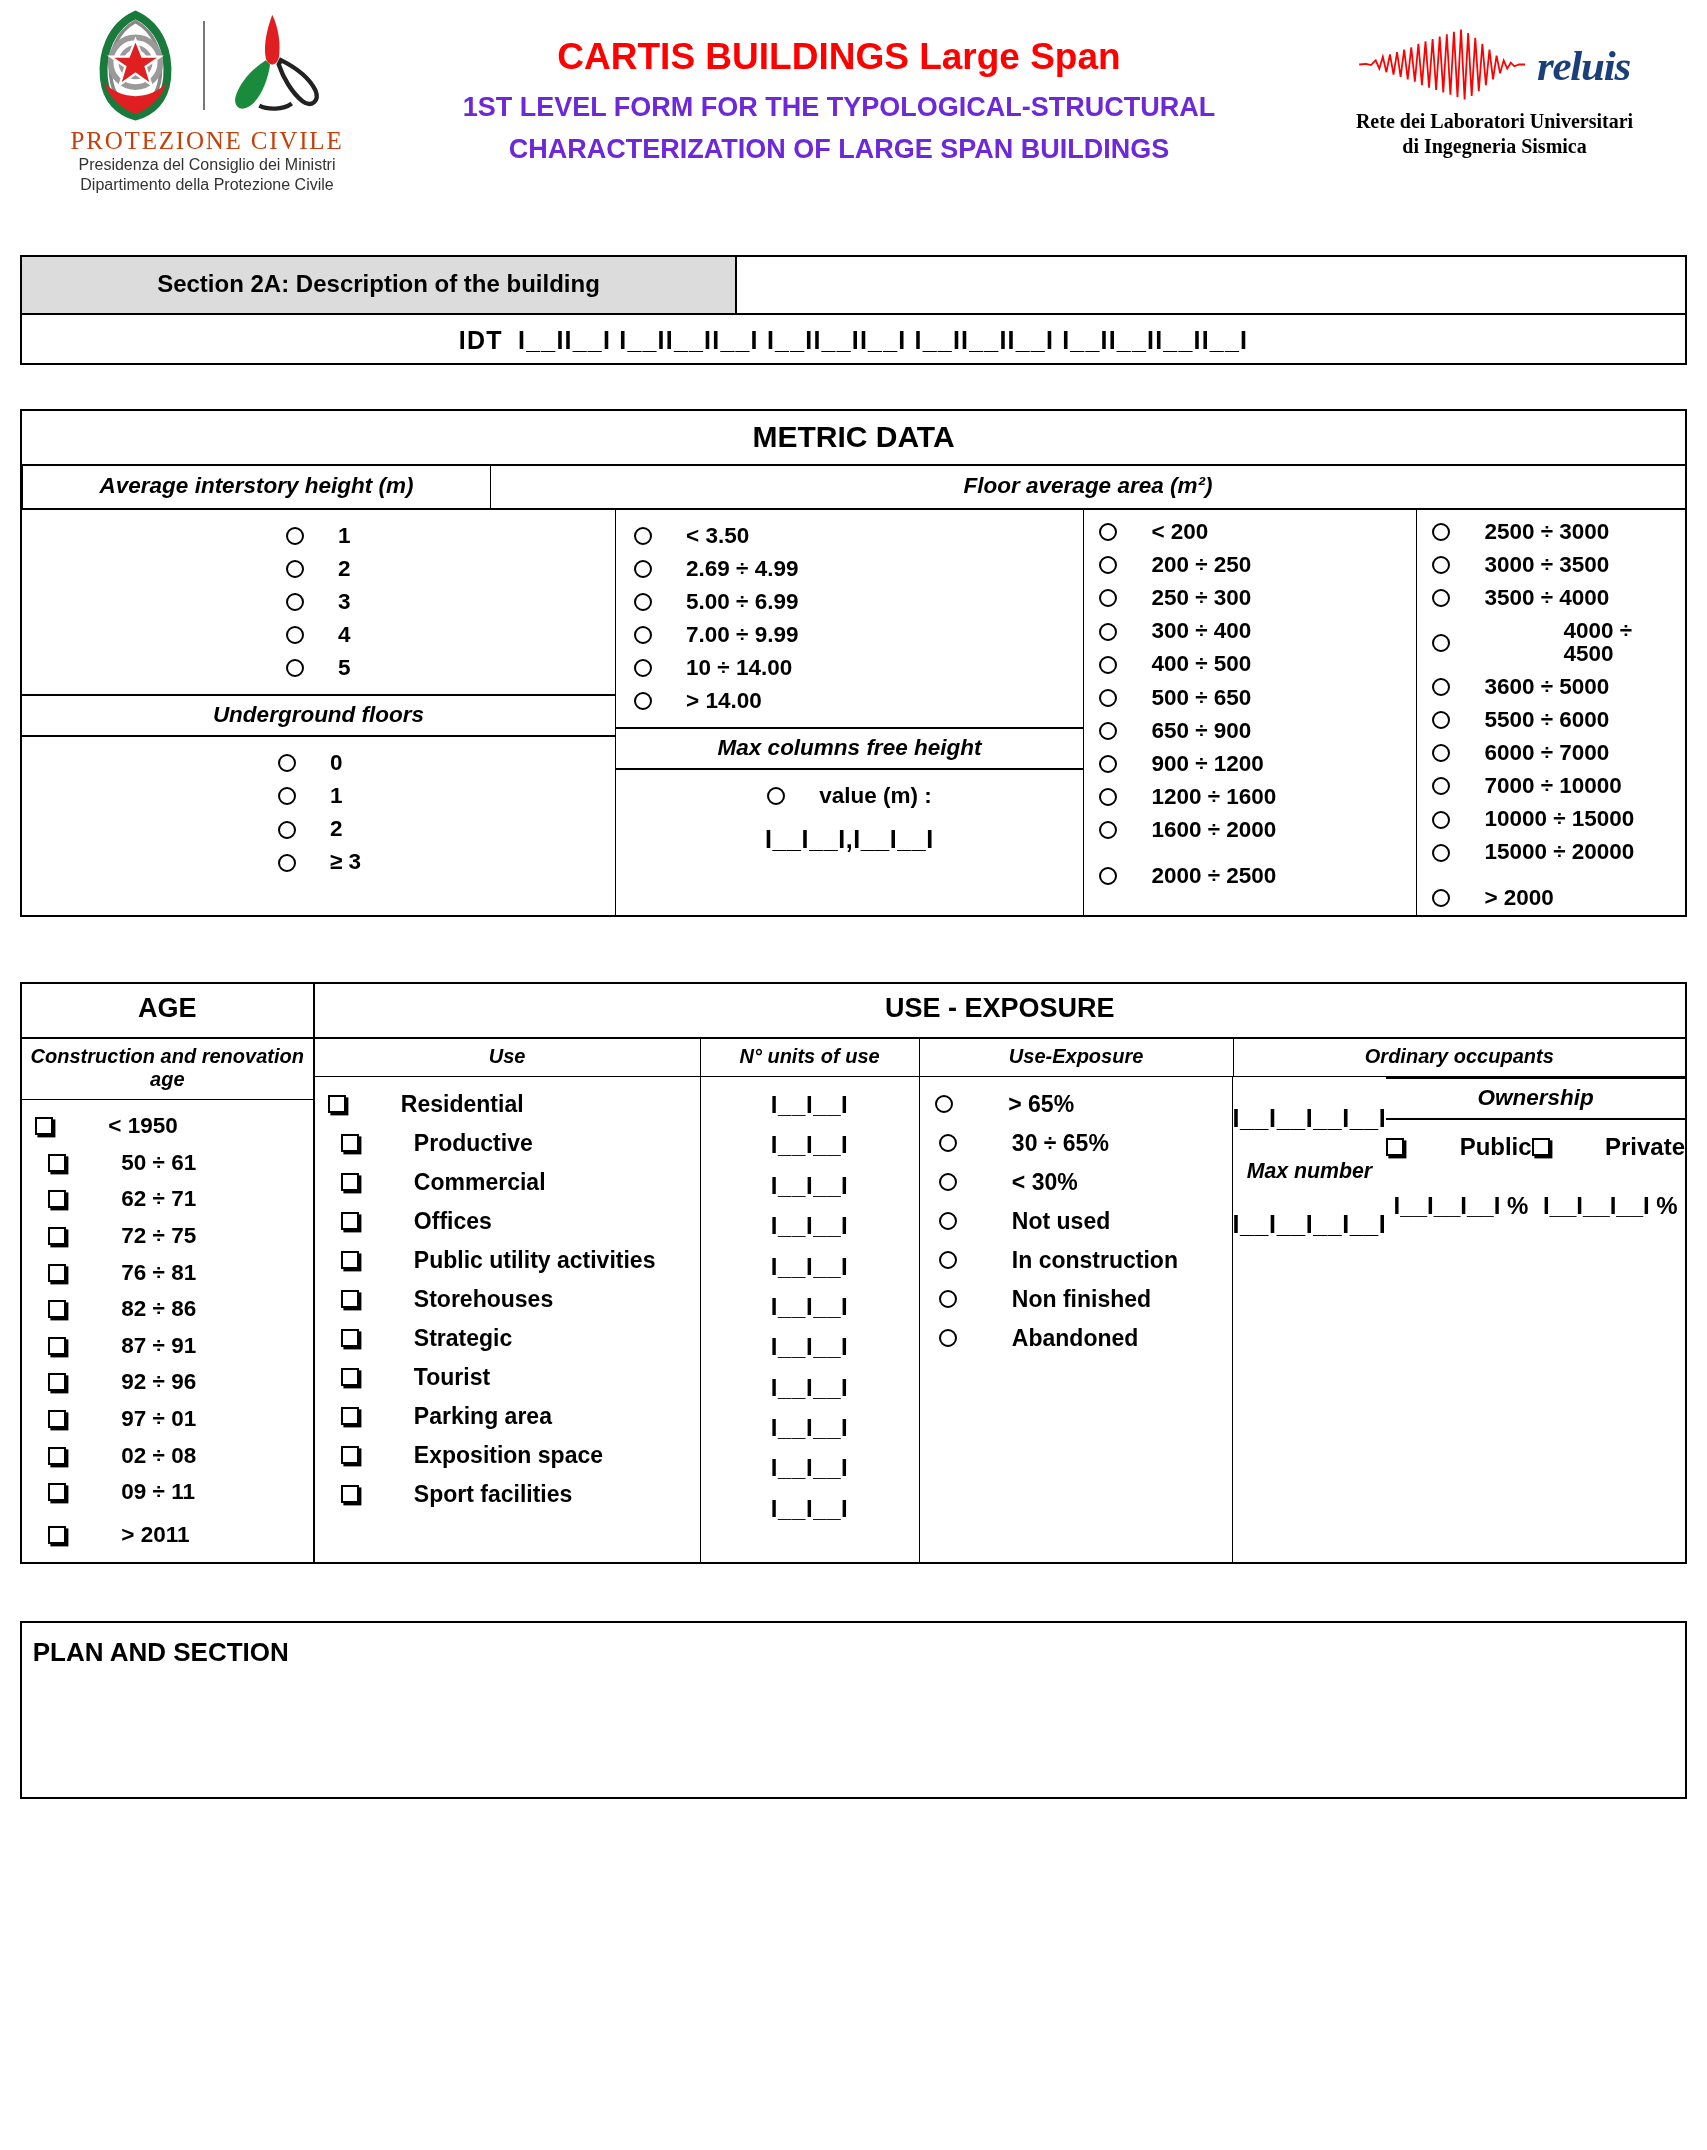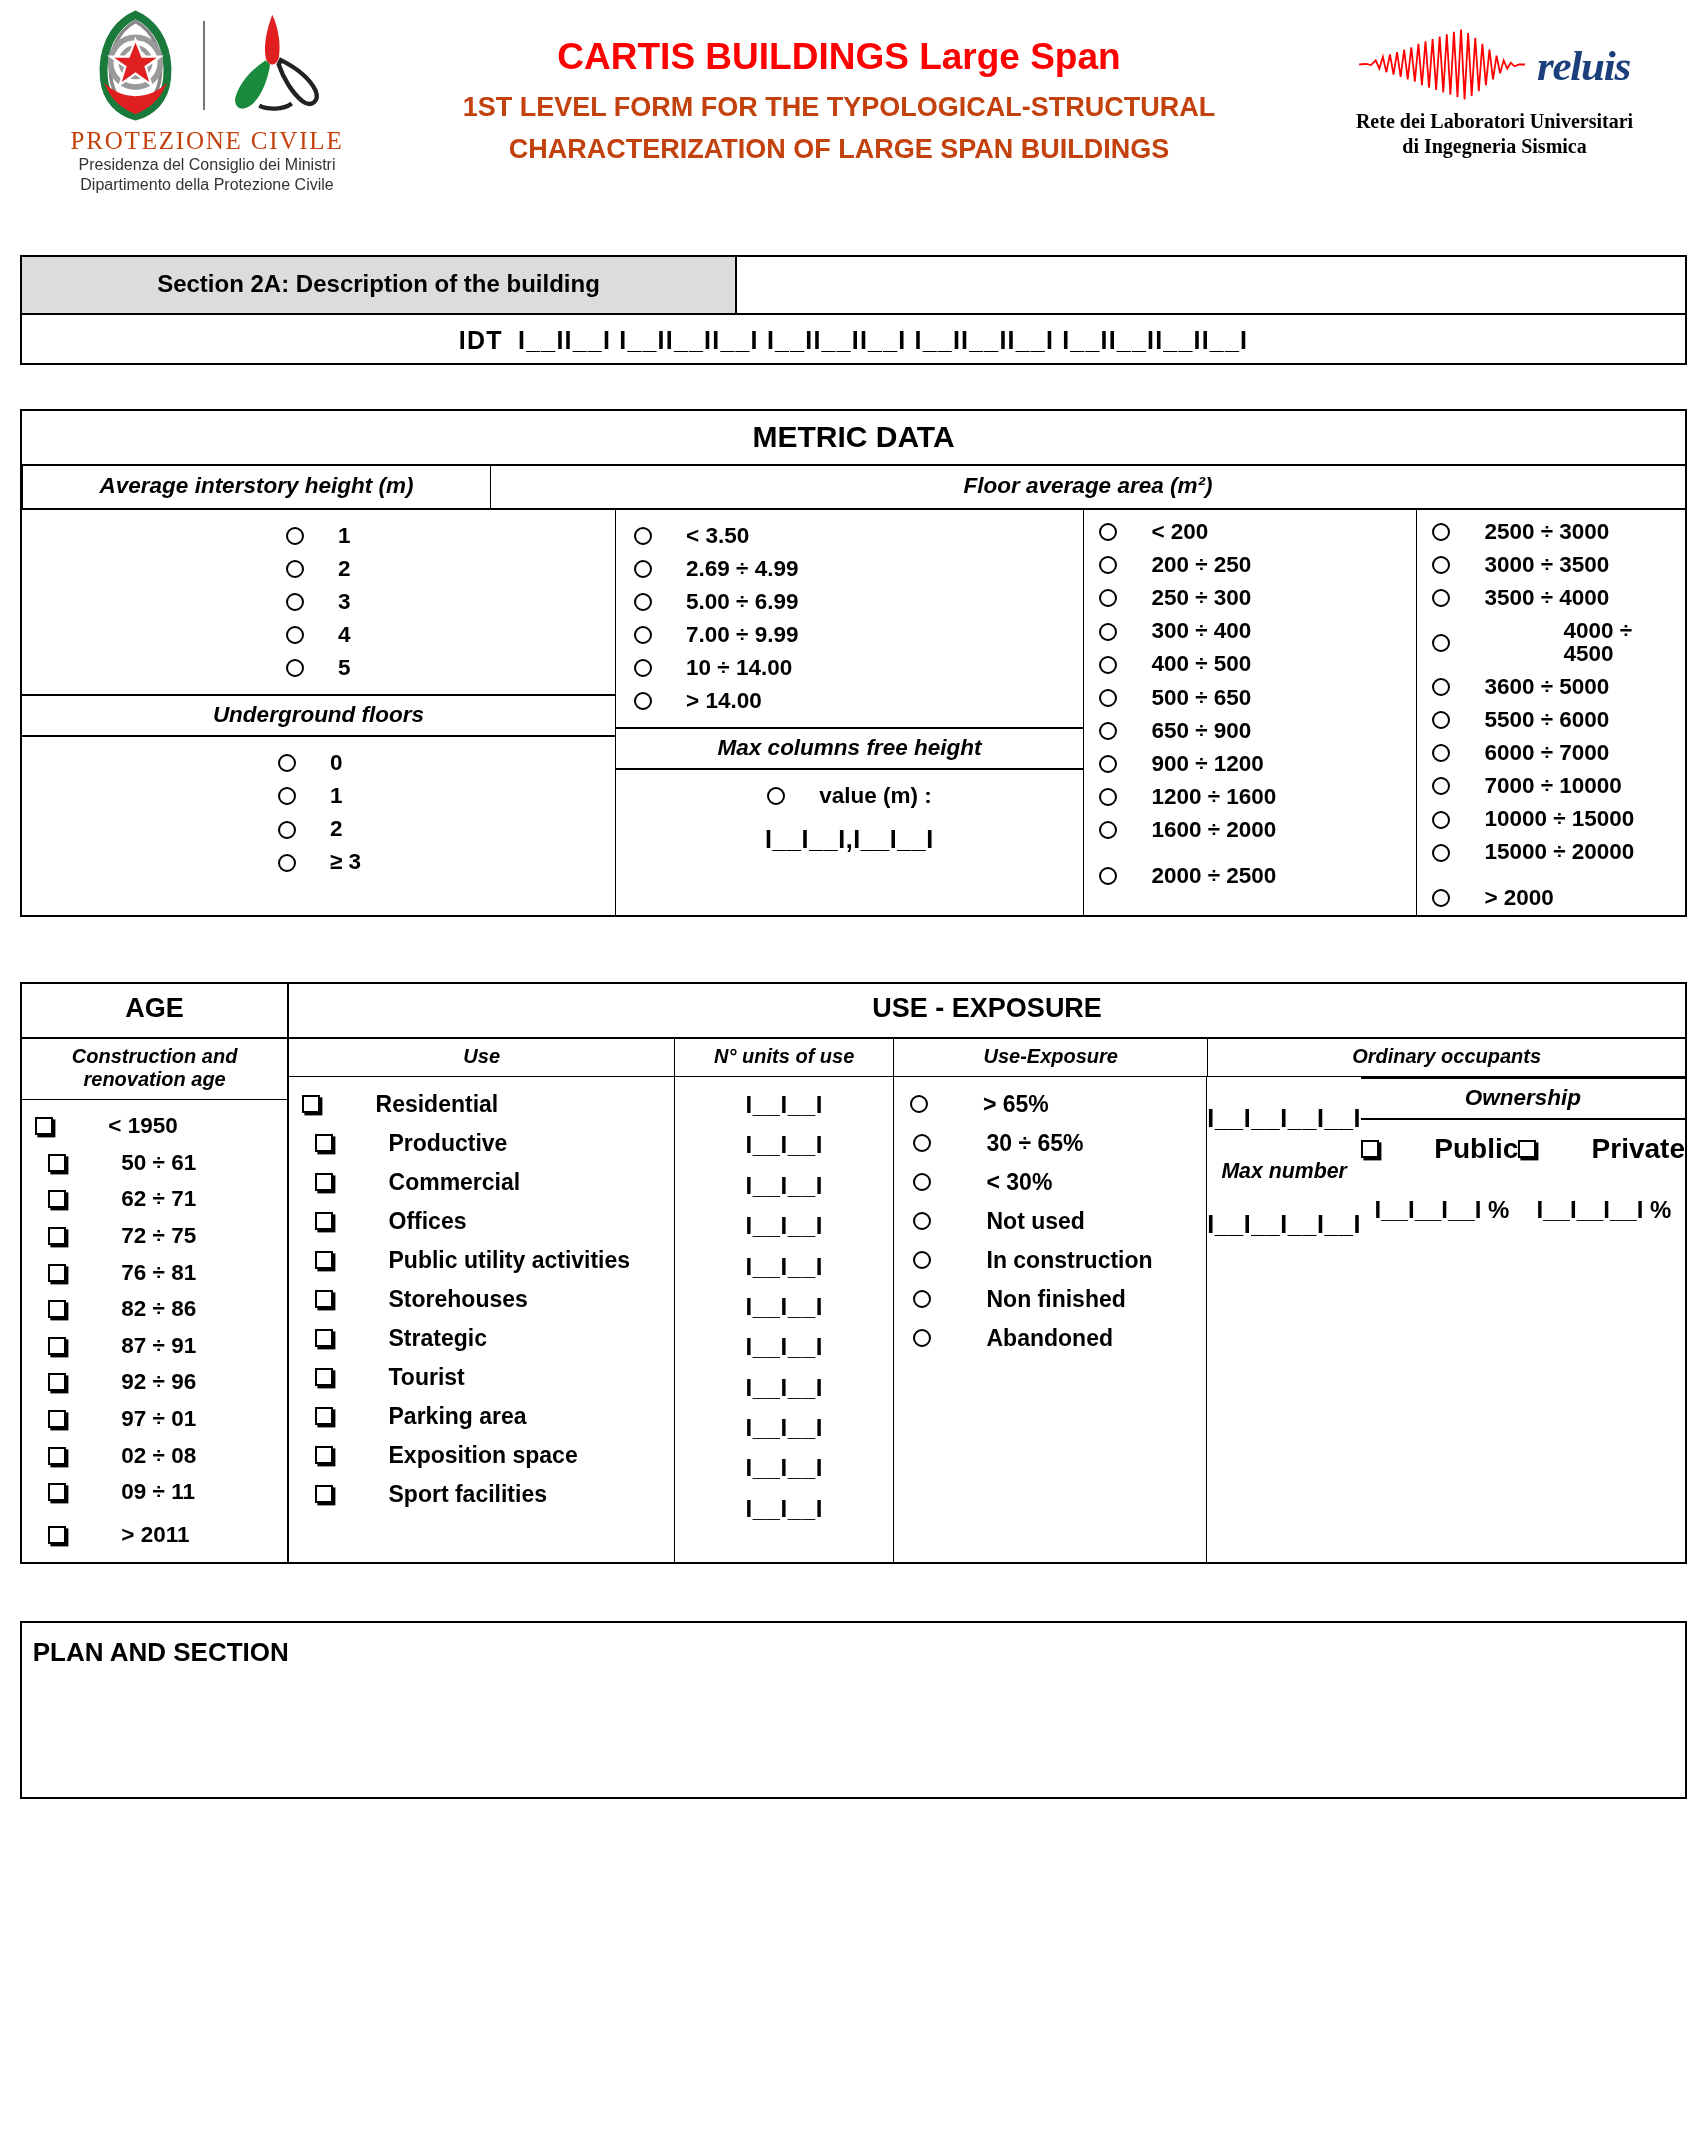--- a/index.html
+++ b/index.html
@@ -16,21 +16,21 @@
   
   .header { display:flex; align-items:flex-start; height:237px; padding-top:6px; }
   .logo-left { width:356px; display:flex; flex-direction:column; align-items:center; padding-left:18px;}
   .emblem-row { display:flex; align-items:center; height:119px; }
   .pc-text { text-align:center; margin-top:2.4px; }
   .pc-text .l1 { font-family:"Liberation Serif", serif; font-size:25px; letter-spacing:1.8px; color:#c2410c; }
   .pc-text .l2, .pc-text .l3 { font-family:"Liberation Sans", sans-serif; font-size:16px; color:#333; line-height:1.25; }
 
   .title-block { flex:1; text-align:center; padding-top:30px; }
   .title-main { color:#ff0000; font-size:37px; font-weight:bold; line-height:1.15; }
-  .title-sub { color:#c2410c; font-size:27px; font-weight:bold; line-height:1.45; margin-top:9.5px; }
+  .title-sub { color:#6d28d9; font-size:27px; font-weight:bold; line-height:1.45; margin-top:9.5px; }
 
   .logo-right { width:385px; text-align:center; padding-top:18px; }
   .reluis-wrap { position:relative; height:83px; display:flex; align-items:center; justify-content:center; }
   .reluis-text { font-family:"Liberation Serif", serif; font-style:italic; font-weight:bold;
                  color:#1b3f7a; font-size:43px; letter-spacing:-1.2px; }
   .reluis-sub { font-family:"Liberation Serif", serif; font-weight:bold; font-size:20px;
                 line-height:1.25; margin-top:2.4px; }
 
   
   .sec2a-row { display:flex; margin-top:18px; }
@@ -112,21 +112,21 @@
   .age-opt { display:flex; align-items:center; font-size:22.5px; font-weight:bold; padding:5.3px 0; }
   .use-opt { display:flex; align-items:center; font-size:23px; font-weight:bold; padding:6px 0; }
   .unit-field { font-size:24px; font-weight:bold; text-align:center; padding:6.2px 0; letter-spacing:0.6px; }
   .occ-field { font-size:25px; font-weight:bold; letter-spacing:0.6px; }
   .occ-label { font-size:21.3px; font-weight:bold; font-style:italic; margin:26px 0 26px 0; }
 
   .ownership { border-top:2.4px solid #000; }
   .own-title { text-align:center; font-size:22.5px; font-weight:bold; font-style:italic; padding:6px 0 7.1px 0;
                border-bottom:2.4px solid #000; }
   .own-body { padding:13px 0 15.4px 0; }
-  .own-row { display:flex; justify-content:space-around; font-size:28px; font-weight:bold;text-align:center; }
+  .own-row { display:flex; justify-content:space-around; font-size:24px; font-weight:bold;text-align:center; }
   .own-item { display:flex; align-items:center; }
   .own-pct-row { display:flex; justify-content:space-around; margin-top:31px; font-size:24px; font-weight:bold; }
 
   
   .plan { margin-top:57px; border:2.4px solid #000; height:178px; padding:14.2px 10.7px; }
   .plan-title { font-size:26px; font-weight:bold; }
 
   .sp8  { display:inline-block; width:21.3px; }
   .sp16 { display:inline-block; width:34px; }
 </style>

